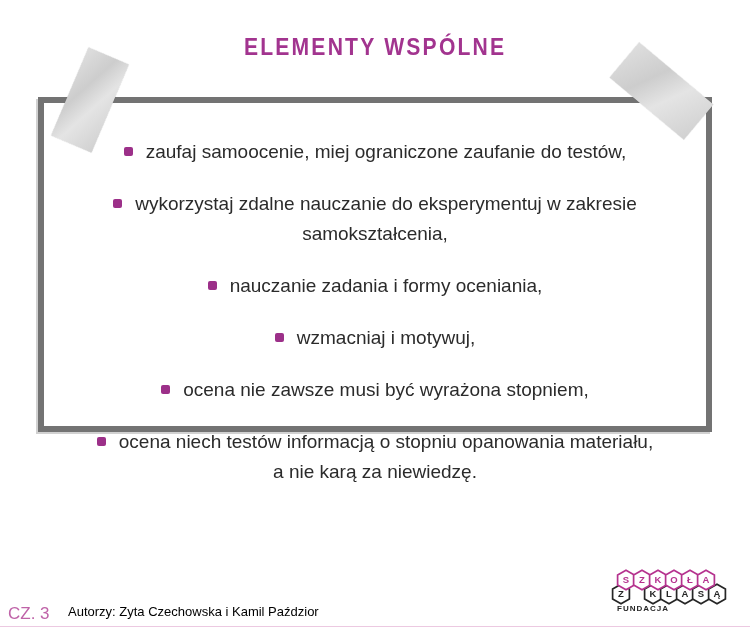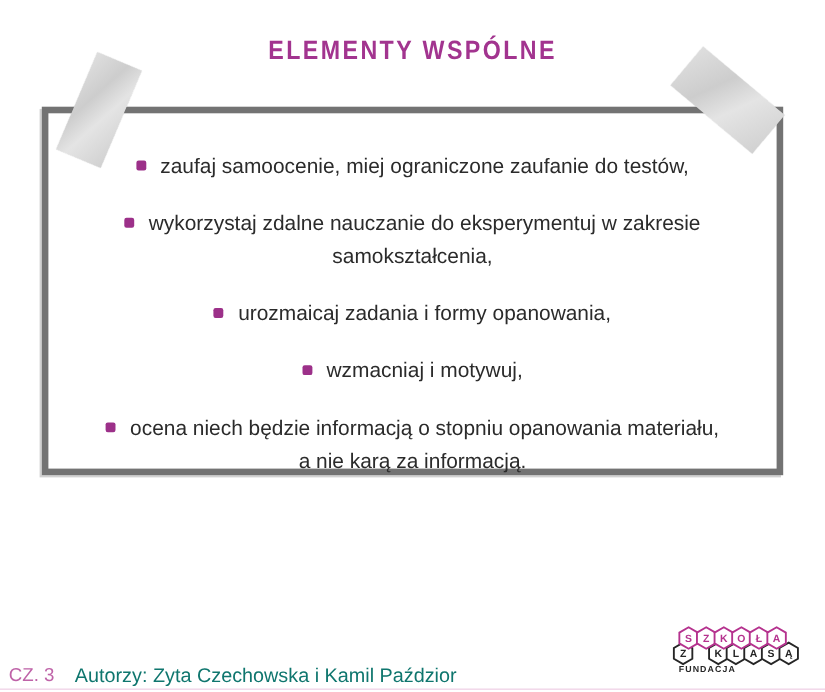--- a/index.html
+++ b/index.html
@@ -90,22 +90,22 @@
     position: absolute;
     left: 8px;
     top: 604px;
     font-size: 17px;
     color: #bf63a8;
   }
   .footer-authors {
     position: absolute;
     left: 68px;
     top: 604px;
-    font-size: 18px;
-    color: #0f766e;
+    font-size: 13px;
+    color: #000000;
   }
   .bottom-line {
     position: absolute;
     left: 0;
     top: 626px;
     width: 750px;
     height: 1px;
     background: #dd9cc8;
     opacity: 0.55;
   }
@@ -153,32 +153,35 @@
     <div class="item">
       <span><span class="bullet"></span><span>zaufaj samoocenie, miej ograniczone zaufanie do testów,</span></span>
     </div>
 
     <div class="item">
       <span><span class="bullet"></span><span>wykorzystaj zdalne nauczanie do eksperymentuj w zakresie</span></span>
       <div>samokształcenia,</div>
     </div>
 
     <div class="item">
-      <span><span class="bullet"></span><span>urozmaicaj zadania i formy opanowania,</span></span>
+      <span><span class="bullet"></span><span>nauczanie zadania i formy oceniania,</span></span>
     </div>
 
     <div class="item">
       <span><span class="bullet"></span><span>wzmacniaj i motywuj,</span></span>
     </div>
 
 
-
-    <div class="item">
-      <span><span class="bullet"></span><span>ocena niech będzie informacją o stopniu opanowania materiału,</span></span>
-      <div>a nie karą za informacją.</div>
+    <div class="item">
+      <span><span class="bullet"></span><span>ocena nie zawsze musi być wyrażona stopniem,</span></span>
+    </div>
+
+    <div class="item">
+      <span><span class="bullet"></span><span>ocena niech testów informacją o stopniu opanowania materiału,</span></span>
+      <div>a nie karą za niewiedzę.</div>
     </div>
 
   </div>
 
   <span class="footer-part">CZ. 3</span>
   <span class="footer-authors">Autorzy: Zyta Czechowska i Kamil Paździor</span>
   <div class="bottom-line"></div>
 
   <div class="logo">
     <svg width="118" height="52" viewBox="0 0 118 52">

